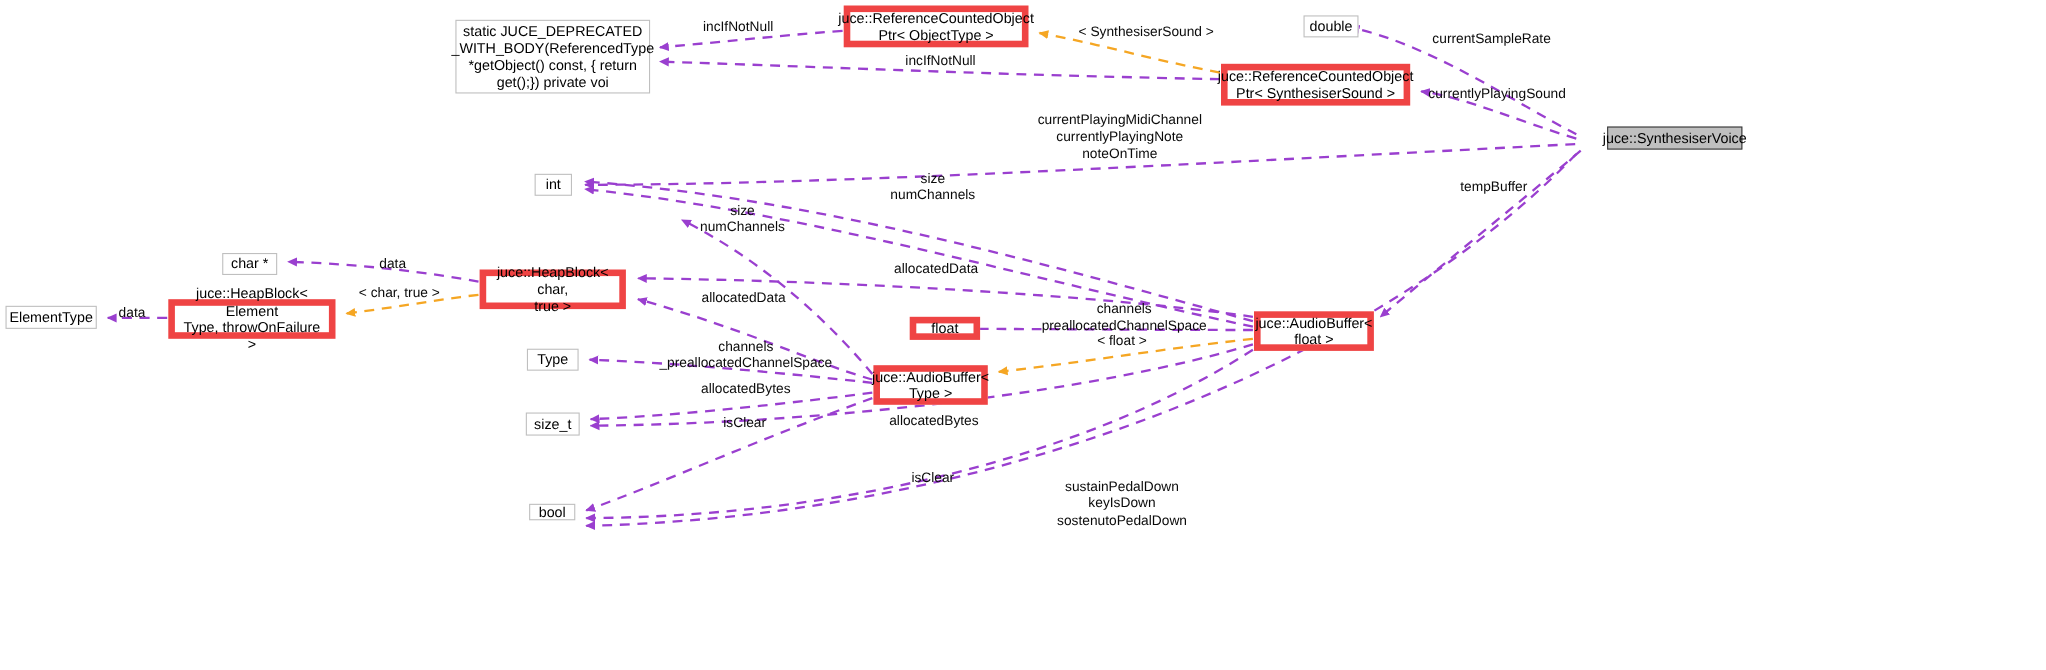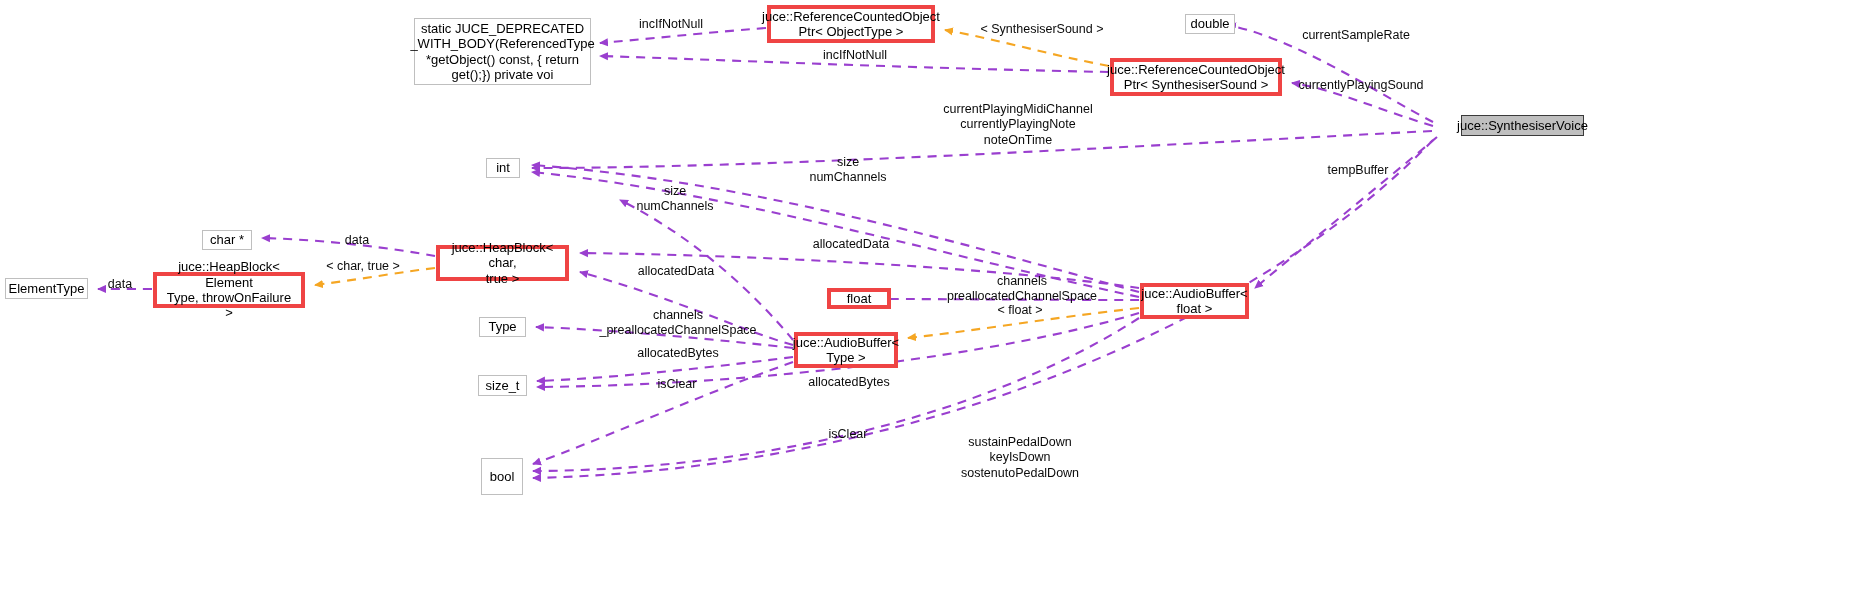--- a/index.html
+++ b/index.html
@@ -34,21 +34,21 @@
     font-size: 13px;
     color: #000000;
     line-height: 1.18;
     white-space: pre-line;
     padding: 2px 5px;
   }
   .node.light {
     border: 1px solid #bfbfbf;
   }
   .node.dark {
-    border: 4px solid #ef4444;
+    border: 6px solid #ef4444;
   }
   .node.highlight {
     border: 1px solid #3a3a3a;
     background: #bfbfbf;
     margin-left: 28px;
   }
   .edge-label {
     position: absolute;
     font-size: 12.5px;
     color: #0a0a0a;
@@ -157,21 +157,21 @@
   <div class="node dark" style="left:1140px; top:283px; width:109px; height:36px;">juce::AudioBuffer&lt;
 float &gt;</div>
 
   <div class="node light" style="left:479px; top:317px; width:47px; height:20px;">Type</div>
 
   <div class="node dark" style="left:794px; top:332px; width:104px; height:36px;">juce::AudioBuffer&lt;
 Type &gt;</div>
 
   <div class="node light" style="left:478px; top:375px; width:49px; height:21px;">size_t</div>
 
-  <div class="node light" style="left:481px; top:458px; width:42px; height:37px;">bool</div>
+  <div class="node light" style="left:481px; top:458px; width:42px; height:15px;">bool</div>
 
   <div class="edge-label" style="left:671px; top:17px;">incIfNotNull</div>
 
   <div class="edge-label" style="left:1022px; top:22px;margin-left:20px;">&lt; SynthesiserSound &gt;</div>
 
   <div class="edge-label" style="left:1356px; top:28px;">currentSampleRate</div>
 
   <div class="edge-label" style="left:855px; top:48px;">incIfNotNull</div>
 
   <div class="edge-label" style="left:1361px; top:78px;">currentlyPlayingSound</div>

